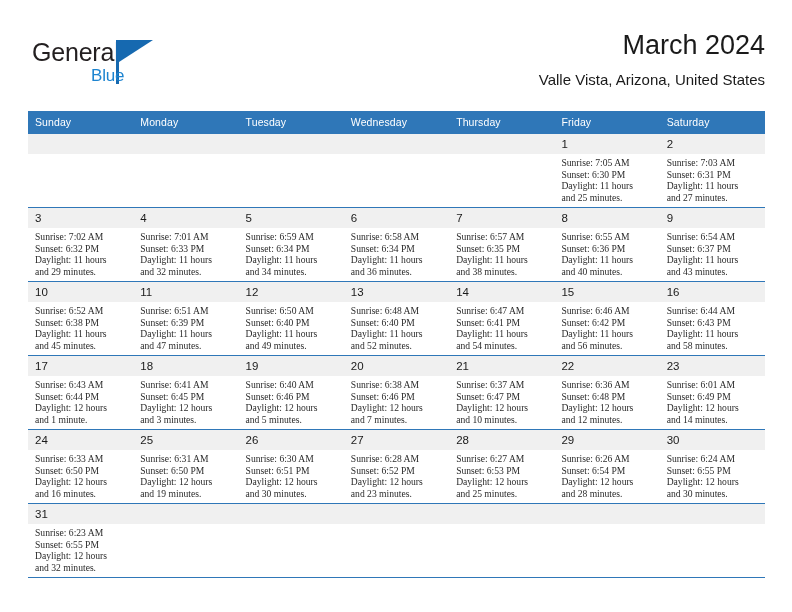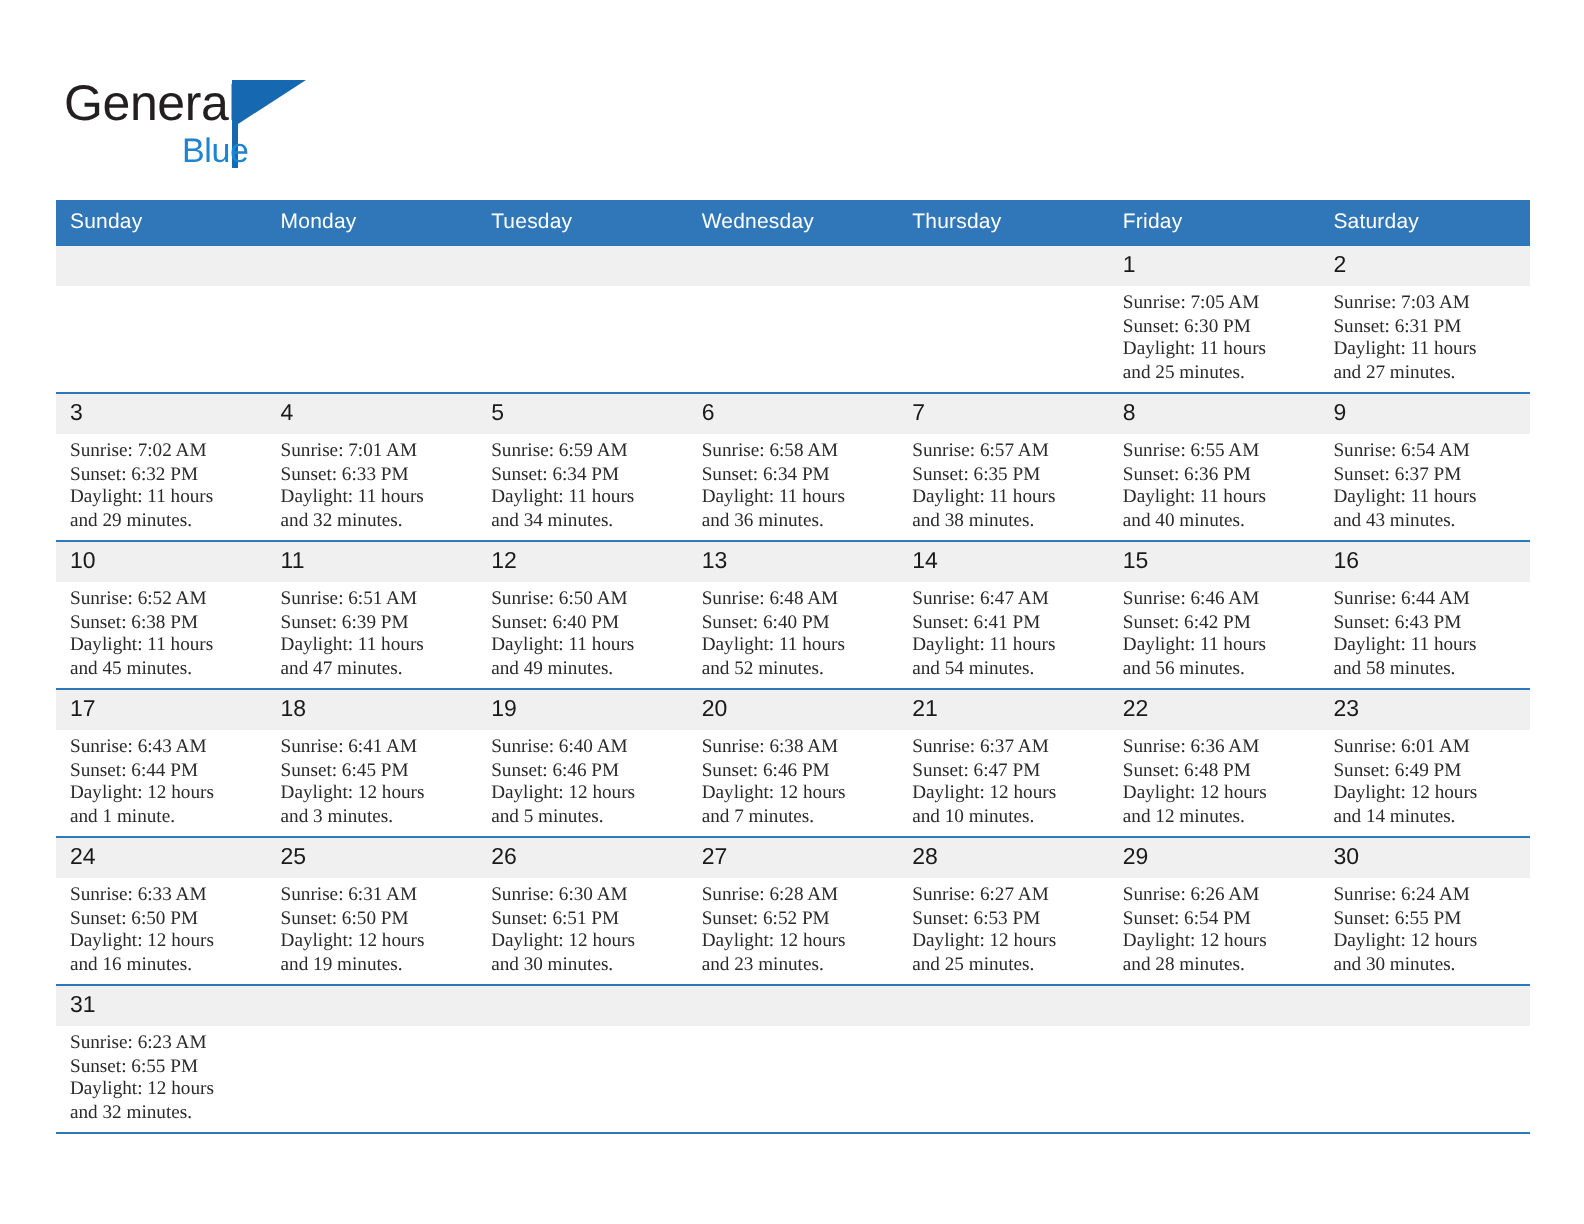--- a/index.html
+++ b/index.html
@@ -90,21 +90,21 @@
     line-height: 24px;
     color: #1a1a1a;
     margin: 6px 0 0 0;
     font-weight: normal;
   }
 
   
   .calendar {
     position: absolute;
     left: 28px;
-    top: 100px;
+    top: 111px;
     width: 737px;
     border-collapse: collapse;
     table-layout: fixed;
   }
   .calendar th {
     background: #2f77b8;
     color: #ffffff;
     font-size: 10.5px;
     font-weight: normal;
     text-align: left;
@@ -162,20 +162,24 @@
 
   <div class="topbar">
 
     <div class="brand">
       <span class="brand-general">General</span>
       <span class="brand-bar"></span>
       <span class="brand-flag"></span>
       <span class="brand-blue">Blue</span>
     </div>
 
+    <div class="title-wrap">
+      <h1 class="cal-title">March 2024</h1>
+      <h2 class="cal-subtitle">Valle Vista, Arizona, United States</h2>
+    </div>
 
   </div>
 
   <table class="calendar">
     <thead>
       <tr>
         <th>Sunday</th>
         <th>Monday</th>
         <th>Tuesday</th>
         <th>Wednesday</th>

